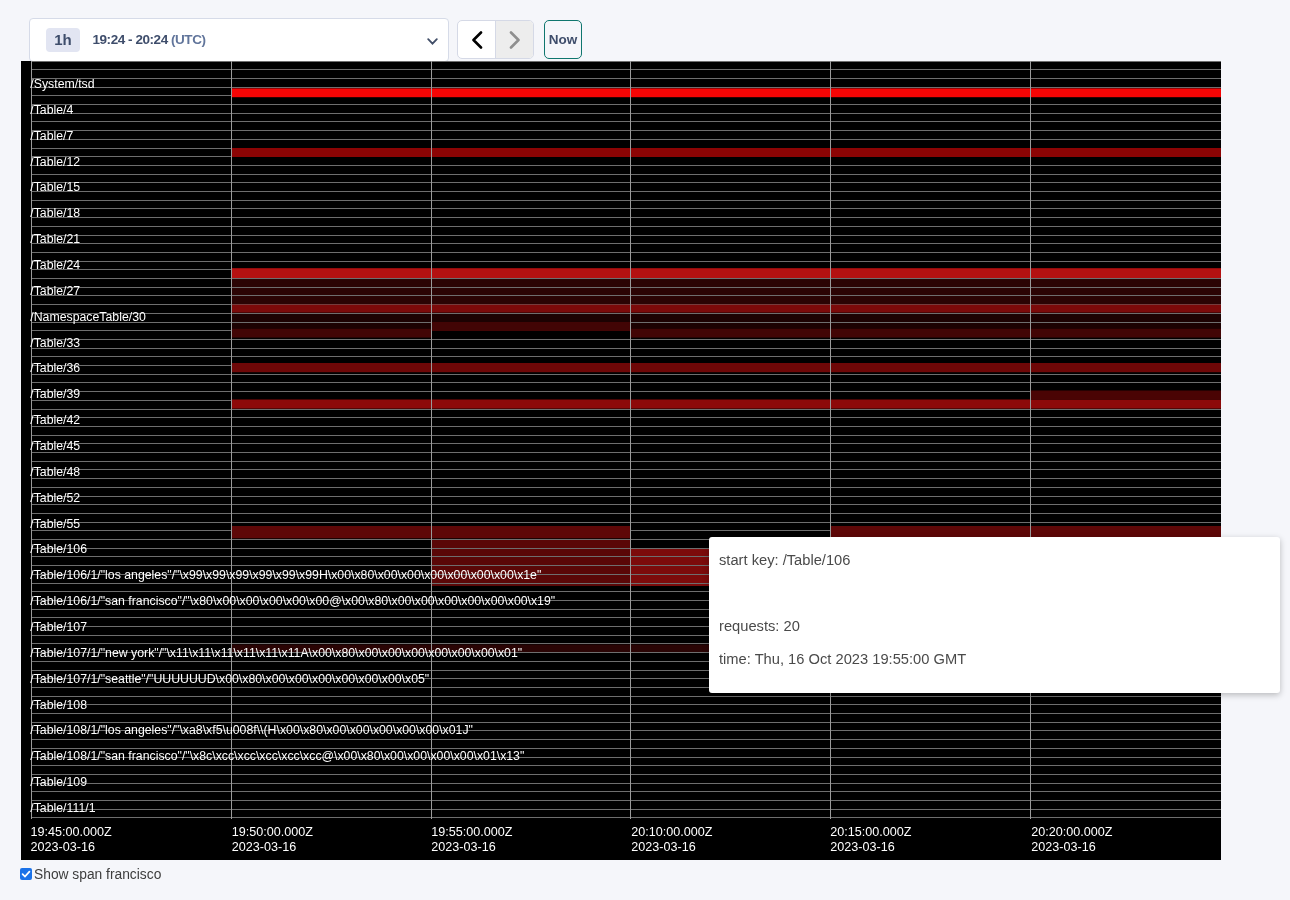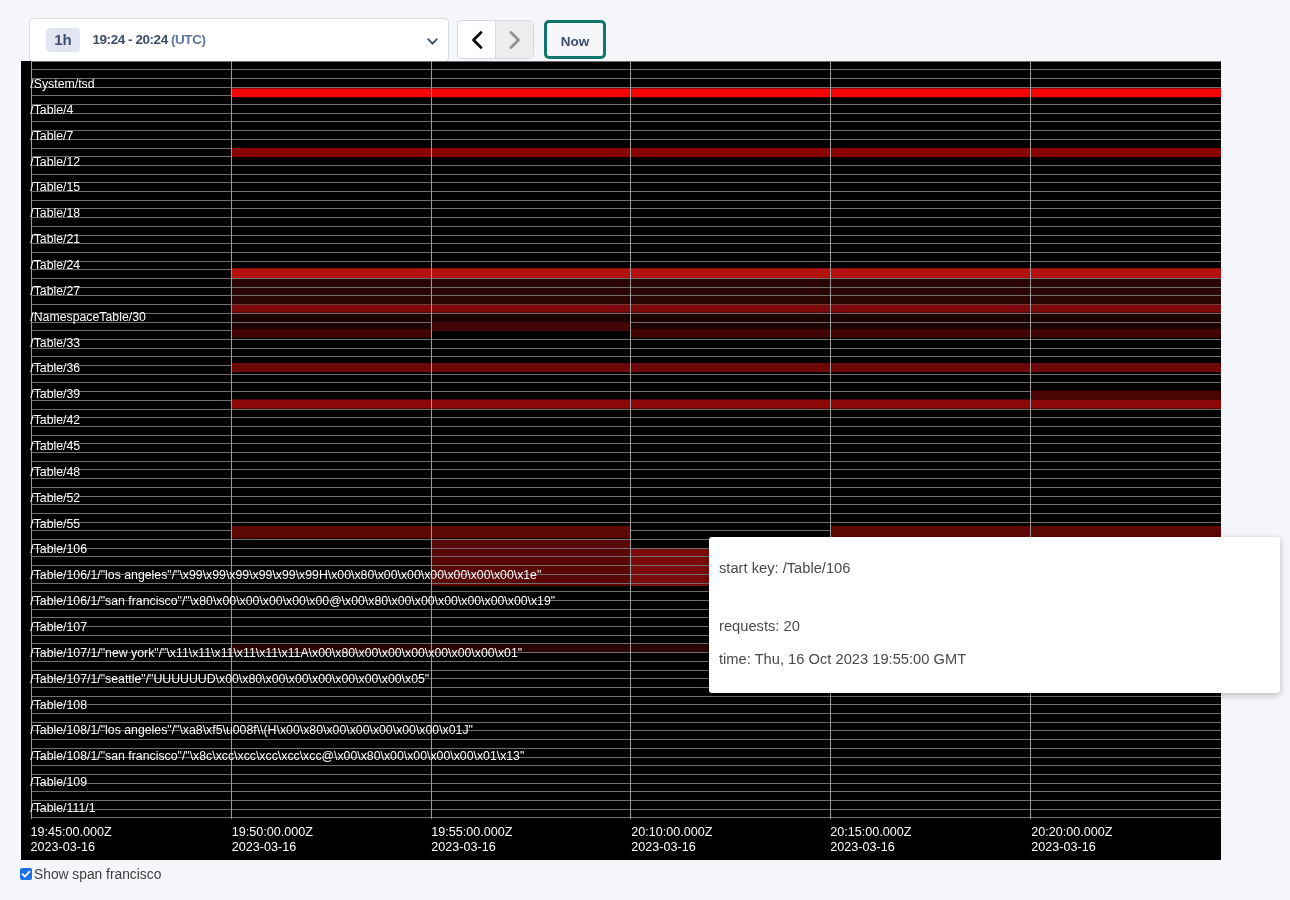--- a/index.html
+++ b/index.html
@@ -5,21 +5,21 @@
 html,body{margin:0;padding:0;}
 body{width:1290px;height:900px;background:#f5f6fa;font-family:"Liberation Sans",sans-serif;position:relative;overflow:hidden;}
 .selector{position:absolute;left:21px;top:18px;width:420px;height:44px;background:#ffffff;border:1px solid #d6dbe8;border-radius:4px;box-sizing:border-box;margin-left:8px;}
 .badge{position:absolute;left:16px;top:9px;width:34px;height:24px;background:#e2e5f2;border-radius:4px;color:#3e4d6b;font-weight:bold;font-size:15px;text-align:center;line-height:24px;}
 .range{position:absolute;left:62.5px;top:13px;font-size:13.5px;letter-spacing:-0.45px;font-weight:bold;color:#3e4d6b;}
 .range .utc{font-weight:bold;color:#61759b;}
 .selchev{position:absolute;left:397px;top:19px;}
 .btngroup{position:absolute;left:457px;top:20px;width:77px;height:39px;border:1px solid #d5d9e6;border-radius:5px;background:#ffffff;box-sizing:border-box;overflow:hidden;}
 .btnnext{position:absolute;right:0;top:0;width:38px;height:37px;background:#ededed;border-left:1px solid #d5d9e6;box-sizing:border-box;}
 .chev{position:absolute;top:10px;left:13px;}
-.nowbtn{position:absolute;left:544px;top:20px;width:62px;height:39px;border:3px solid #0f766e;border-radius:5px;box-sizing:border-box;color:#3e4d6b;font-weight:bold;font-size:13.5px;text-align:center;line-height:37px;}
+.nowbtn{position:absolute;left:544px;top:20px;width:38px;height:39px;border:1px solid #0f766e;border-radius:5px;box-sizing:border-box;color:#3e4d6b;font-weight:bold;font-size:13.5px;text-align:center;line-height:37px;}
 .canvas{position:absolute;left:21px;top:61px;}
 .rl{fill:#ffffff;font-size:12.3px;font-family:"Liberation Sans",sans-serif;}
 .ax{fill:#ffffff;font-size:12.6px;font-family:"Liberation Sans",sans-serif;}
 .tooltip{position:absolute;left:709px;top:537px;width:571px;height:156px;background:#ffffff;border-radius:3px;box-shadow:0 2px 6px rgba(0,0,0,0.25);box-sizing:border-box;}
 .tooltip div{position:absolute;left:10px;font-size:14.7px;color:#4a4a4a;white-space:nowrap;}
 .checkrow{position:absolute;left:20px;top:867px;font-size:13.8px;color:#3d3d3d;white-space:nowrap;width:400px;}
 .cb{position:absolute;left:0;top:1px;width:12px;height:12px;background:#1b72e8;border-radius:2px;}
 .cbl{position:absolute;left:14px;top:0;}
 </style>
 </head>
@@ -99,21 +99,21 @@
 <text x="410.3" y="775" class="ax">19:55:00.000Z</text>
 <text x="410.3" y="790" class="ax">2023-03-16</text>
 <text x="610.3" y="775" class="ax">20:10:00.000Z</text>
 <text x="610.3" y="790" class="ax">2023-03-16</text>
 <text x="809.3" y="775" class="ax">20:15:00.000Z</text>
 <text x="809.3" y="790" class="ax">2023-03-16</text>
 <text x="1010.3" y="775" class="ax">20:20:00.000Z</text>
 <text x="1010.3" y="790" class="ax">2023-03-16</text>
 </svg>
 <div class="tooltip">
-  <div style="top:15px;margin-top:8px;">start key: /Table/106</div>
+  <div style="top:15px;">start key: /Table/106</div>
   <div style="top:81px;">requests: 20</div>
   <div style="top:114px;">time: Thu, 16 Oct 2023 19:55:00 GMT</div>
 </div>
 <div class="checkrow">
   <span class="cb"><svg width="12" height="12" viewBox="0 0 14 14">
         <path d="M3 7.2 L5.8 10 L11 4.2" stroke="#ffffff" stroke-width="2" fill="none" stroke-linecap="round"></path>
       </svg></span>
   <span class="cbl">Show span francisco</span>
 </div>
 

